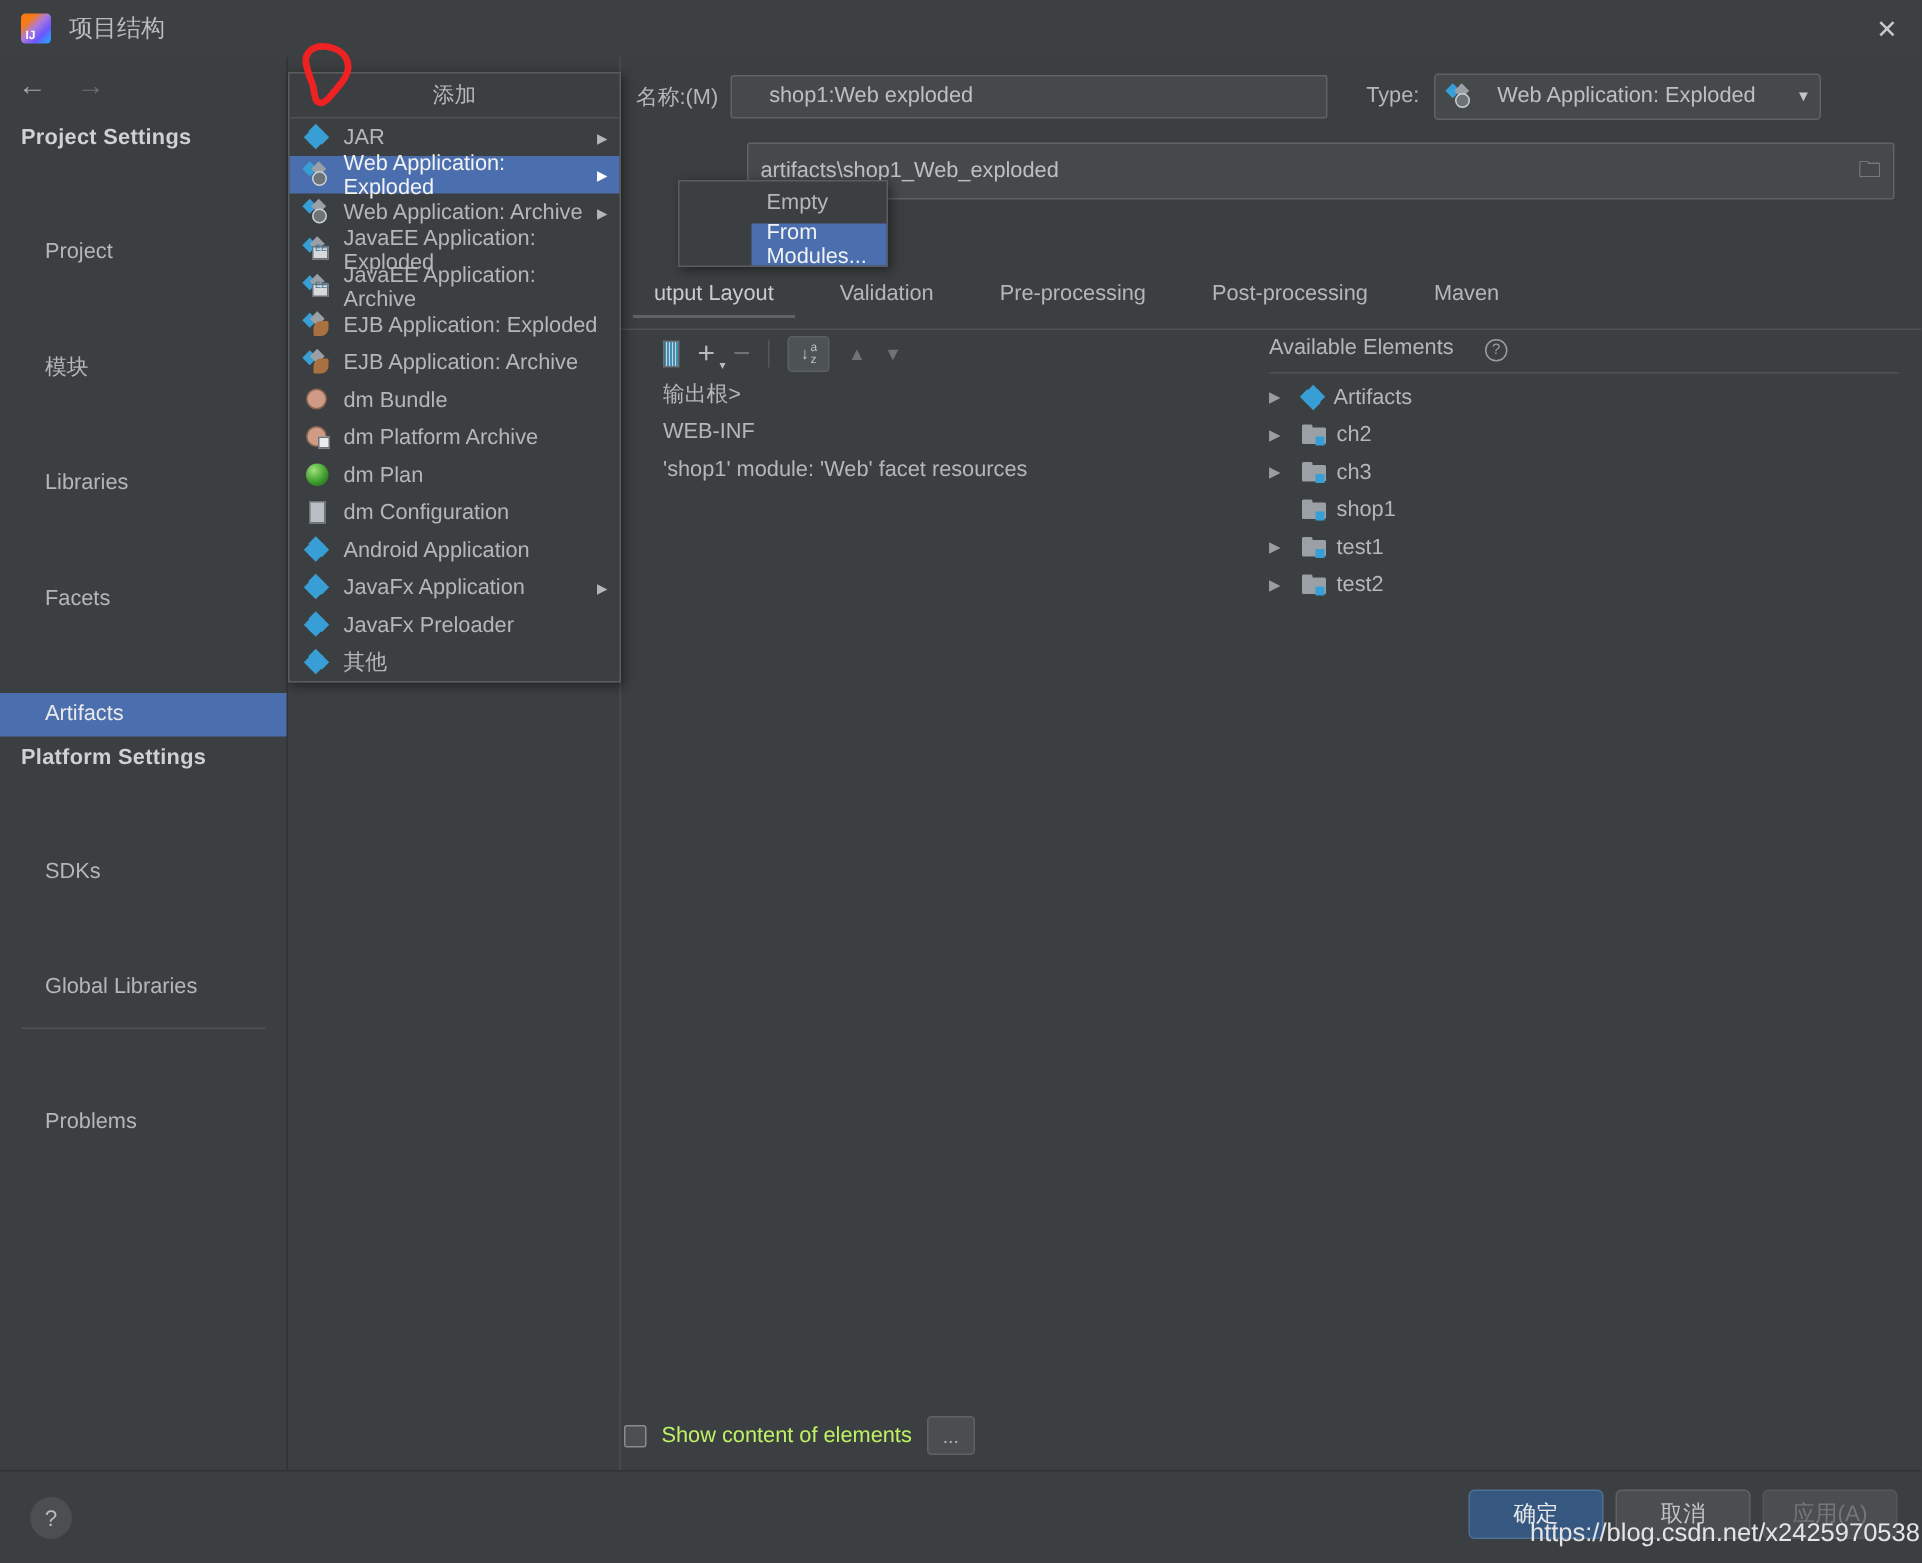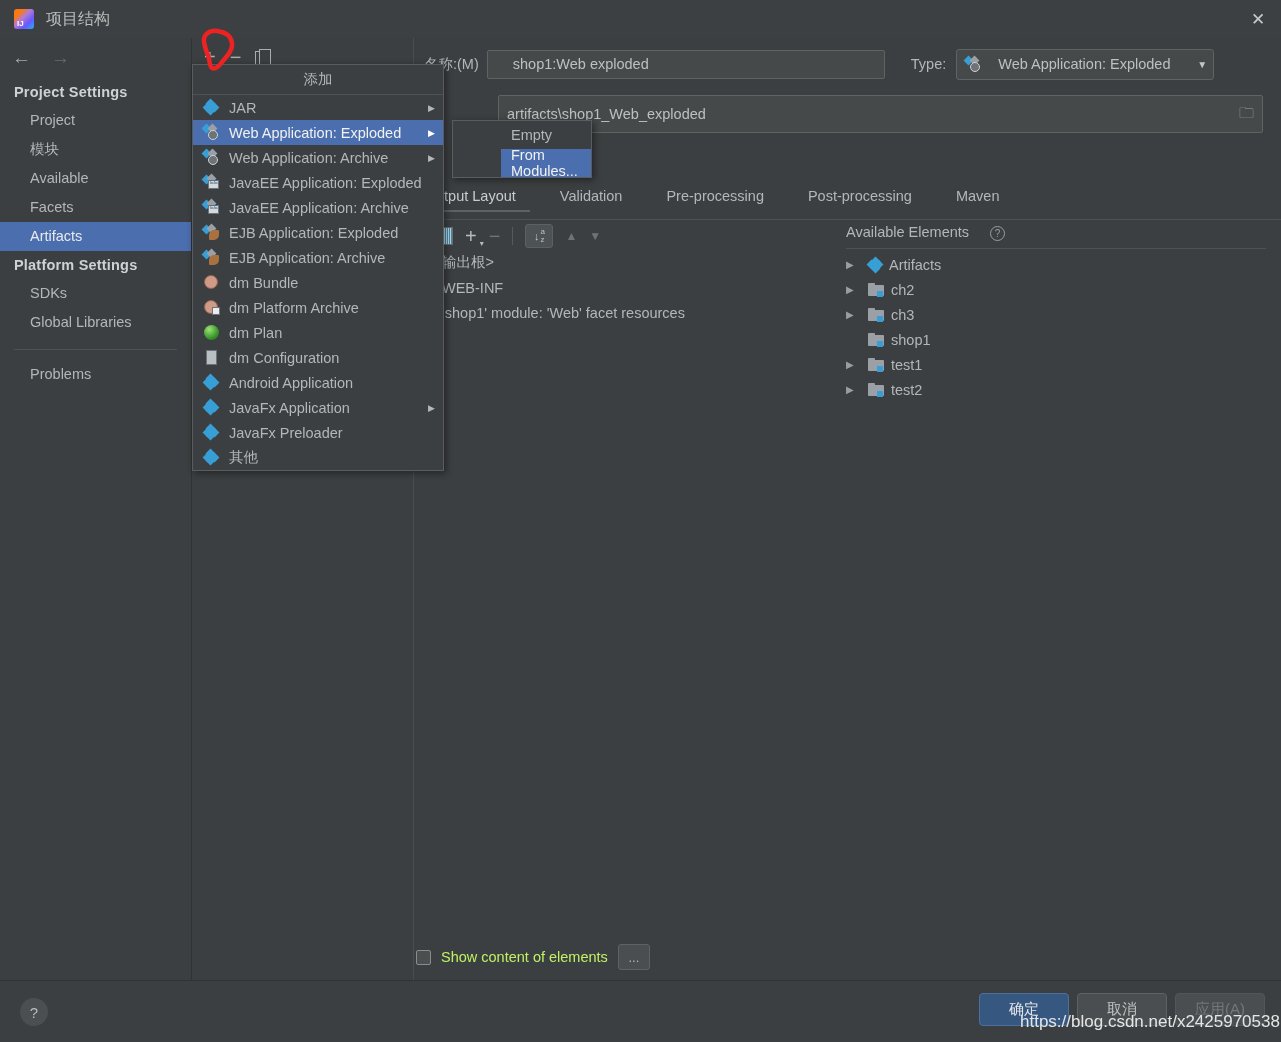--- a/index.html
+++ b/index.html
@@ -43,21 +43,21 @@
   .nav-arrows { display: flex; align-items: center; height: 40px; padding-left: 12px; gap: 20px; }
   .nav-arrow { font-size: 19px; color: #a8aaac; }
   .nav-arrow.disabled { color: #6a6d6f; }
 
   .side-group-title {
     font-size: 14.5px; color: #cfd1d2; font-weight: bold;
     padding: 6px 0 6px 14px; letter-spacing: .2px;
   }
   .side-item {
     font-size: 14.5px; color: #b4b7b9;
-    padding: 4px 0 4px 30px; line-height: 21px;
+    padding: 4px 0 4px 30px; line-height: 21px; margin-top: 48px;
   }
   .side-item.selected { background: #4b6eaf; color: #e9eaea; }
   .side-sep { height: 1px; background: #4e5254; margin: 12px 14px 10px 14px; }
 
   
   .content { position: absolute; left: 192px; top: 38px; right: 0; height: 942px; }
 
   .toolbar-row {
     position: absolute; left: 0; top: 0; width: 222px; height: 38px;
     display: flex; align-items: center; gap: 14px; padding-left: 12px;
@@ -192,21 +192,21 @@
   .btn.primary { background: #365880; border: 1px solid #4c7099; color: #e6e8e9; }
   .btn.disabled { color: #73777a; border-color: #53575a; }
 
   .watermark {
     position: absolute; left: 1020px; top: 1012px; font-size: 17px; color: #e5e5e5;
     font-family: "Liberation Sans", sans-serif; white-space: nowrap;
   }
 
   
   .popup {
-    position: absolute; left: 192px; top: 64px; width: 252px;
+    position: absolute; left: 192px; top: 48px; width: 222px;
     background: #3c3f41; border: 1px solid #5a5d5f; z-index: 40;
     box-shadow: 2px 2px 7px rgba(0,0,0,.45);
   }
   .popup-header {
     height: 30px; display: flex; align-items: center; justify-content: center;
     font-size: 14.5px; color: #b4b7b9; border-bottom: 1px solid #4e5254;
   }
   .mi { height: 25px; display: flex; align-items: center; padding: 0 8px 0 10px; font-size: 14.5px; color: #b4b7b9; }
   .mi.selected { background: #4b6eaf; color: #f0f1f1; }
   .mi .mi-label { flex: 1; }
@@ -266,21 +266,21 @@
 
   <div class="sidebar">
     <div class="nav-arrows">
       <span class="nav-arrow">←</span>
       <span class="nav-arrow disabled">→</span>
     </div>
 
     <div class="side-group-title">Project Settings</div>
     <div class="side-item">Project</div>
     <div class="side-item">模块</div>
-    <div class="side-item">Available</div>
+    <div class="side-item">Libraries</div>
     <div class="side-item">Facets</div>
     <div class="side-item selected">Artifacts</div>
 
     <div class="side-group-title">Platform Settings</div>
     <div class="side-item">SDKs</div>
     <div class="side-item">Global Libraries</div>
 
     <div class="side-sep"></div>
     <div class="side-item">Problems</div>
   </div>

